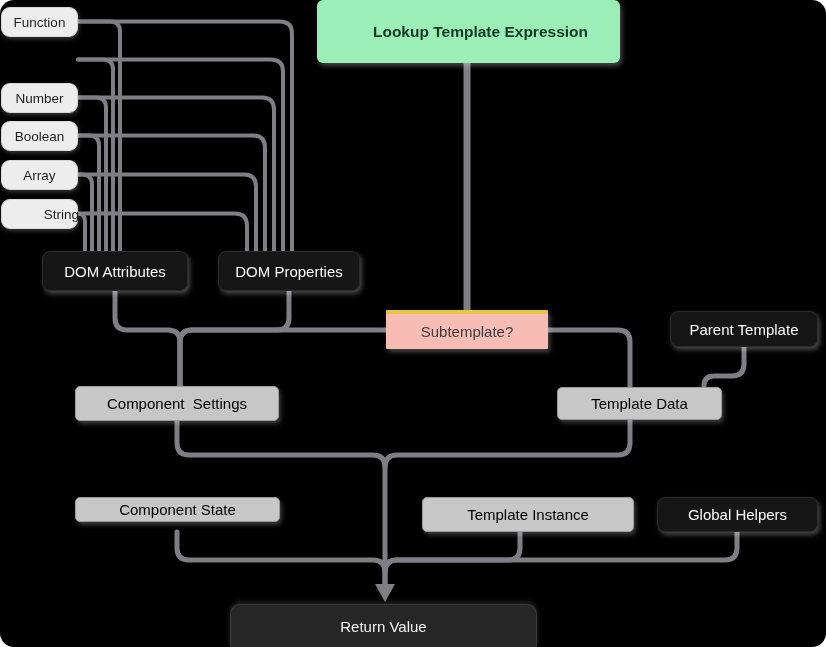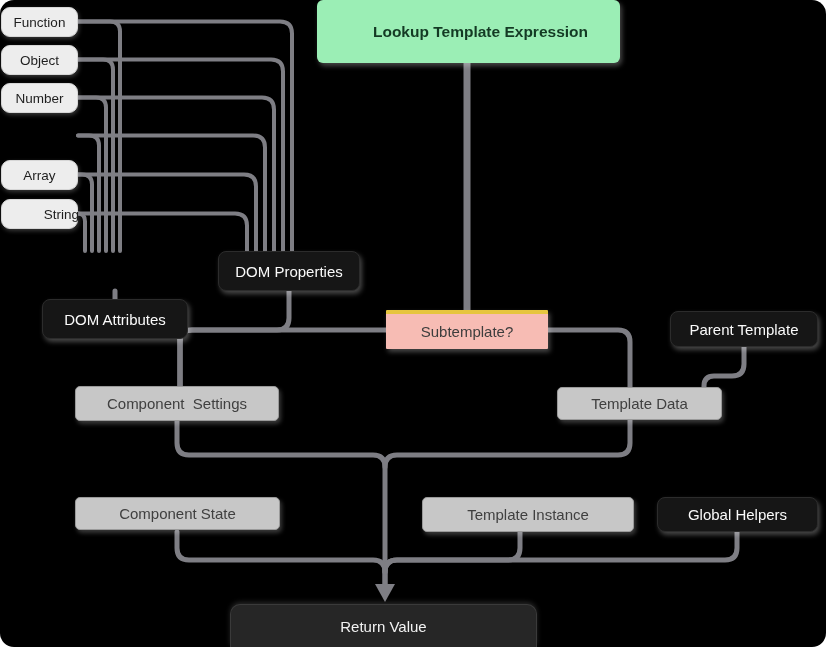--- a/index.html
+++ b/index.html
@@ -37,21 +37,21 @@
     color:var(--c-lookup_text,#143a24);
     font-weight:bold;font-size:15.5px;border-radius:6px;
   }
   .n-dark{
     background:var(--c-dark_bg,#161616);
     color:#fafafa;
     border:1px solid #2c2c2c;
   }
   .n-gray{
     background:var(--c-gray_bg,#c7c7c7);
-    color:#404040;border-radius:5px;
+    color:#000000;border-radius:5px;
     border:1px solid #9a9a9a;
     box-shadow:2px 3px 4px rgba(255,255,255,0.22);
   }
   .n-pink{
     background:var(--c-subtemplate_bg,#f7bcb4);
     color:#3d3d3d;border-radius:1px;
     border-top:4px solid var(--c-subtemplate_accent,#e6c53e);
   }
   .n-return{
     background:var(--c-return_bg,#262626);
@@ -96,38 +96,38 @@
     <path class="edge edge-mid" d="M177,532 V548 Q177,560 189,560 H373 Q385,560 385,572 V584"></path>
     <path class="edge edge-mid" d="M520,532 V548 Q520,560 508,560 H397 Q385,560 385,572"></path>
     <path class="edge edge-mid" d="M737,532 V548 Q737,560 725,560 H397 Q385,560 385,572"></path>
 
     <polygon class="arrow" points="375,584 395,584 385,602"></polygon>
   </svg>
 
   <div class="node n-light" style="left:1px;top:7px;width:77px;height:30px;">
       <span>Function</span>
     </div>
-  <div class="node n-light" style="left:1px;top:45px;width:77px;height:30px;">
-      <span>Object</span>
-    </div>
   <div class="node n-light" style="left:1px;top:83px;width:77px;height:30px;">
       <span>Number</span>
+    </div>
+  <div class="node n-light" style="left:1px;top:121px;width:77px;height:30px;">
+      <span>Boolean</span>
     </div>
   <div class="node n-light" style="left:1px;top:160px;width:77px;height:30px;">
       <span>Array</span>
     </div>
   <div class="node n-light" style="left:1px;top:199px;width:77px;height:30px;padding-left:44px;">
       <span>String</span>
     </div>
 
   <div class="node n-green" style="left:317px;top:0;width:303px;height:63px;padding-left:24px;">
       <span>Lookup Template Expression</span>
     </div>
 
-  <div class="node n-dark" style="left:42px;top:251px;width:146px;height:40px;margin-top:48px;">
+  <div class="node n-dark" style="left:42px;top:251px;width:146px;height:40px;">
       <span>DOM Attributes</span>
     </div>
   <div class="node n-dark" style="left:218px;top:251px;width:142px;height:40px;">
       <span>DOM Properties</span>
     </div>
 
   <div class="node n-pink" style="left:386px;top:310px;width:162px;height:39px;">
       <span>Subtemplate?</span>
     </div>
 
@@ -135,21 +135,21 @@
       <span>Parent Template</span>
     </div>
 
   <div class="node n-gray" style="left:75px;top:386px;width:204px;height:35px;">
       <span>Component  Settings</span>
     </div>
   <div class="node n-gray" style="left:557px;top:387px;width:165px;height:33px;">
       <span>Template Data</span>
     </div>
 
-  <div class="node n-gray" style="left:75px;top:497px;width:205px;height:33px;">
+  <div class="node n-gray" style="left:75px;top:497px;width:205px;height:25px;">
       <span>Component State</span>
     </div>
   <div class="node n-gray" style="left:422px;top:497px;width:212px;height:35px;">
       <span>Template Instance</span>
     </div>
   <div class="node n-dark" style="left:657px;top:497px;width:161px;height:35px;">
       <span>Global Helpers</span>
     </div>
 
   <div class="node n-return" style="left:230px;top:604px;width:307px;height:43px;">

